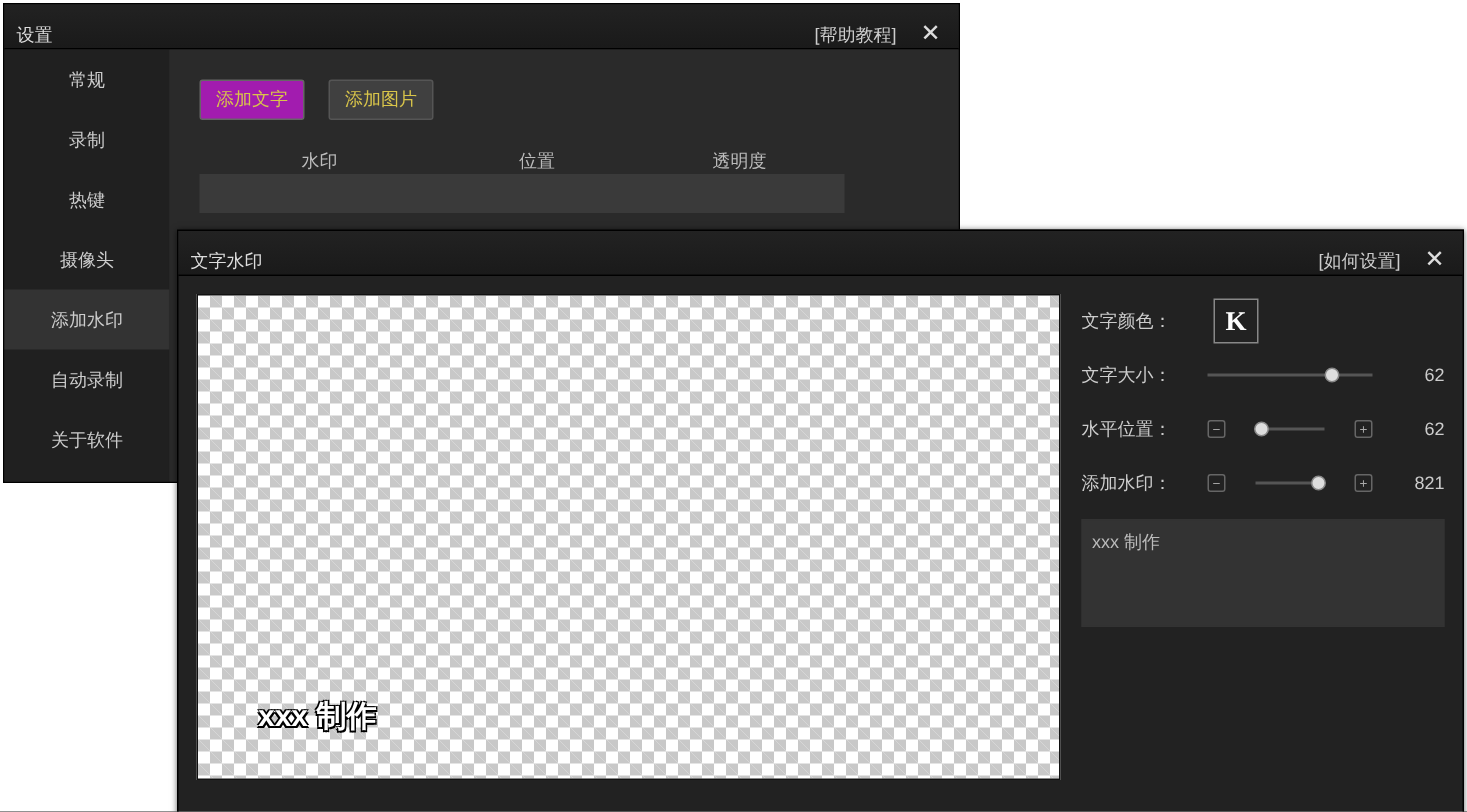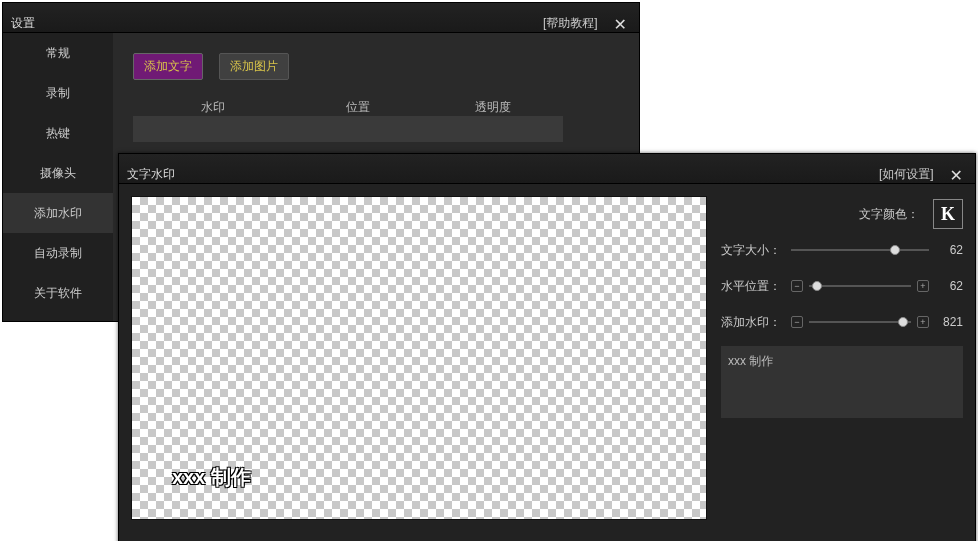--- a/index.html
+++ b/index.html
@@ -1,34 +1,34 @@
 <!DOCTYPE html>
 <html><head>
 <meta charset="utf-8">
 <style>
   * { box-sizing: border-box; margin: 0; padding: 0; }
   body { background: #fff; font-family: "Microsoft YaHei", Arial, sans-serif; width: 978px; height: 541px; position: relative; overflow: hidden; font-size: 12px; color: #ccc; }
 
   
   .win-settings { position: absolute; left: 2px; top: 2px; width: 638px; height: 320px; background: #2a2a2a; border: 1px solid #000; }
-  .titlebar { height: 30px; background: linear-gradient(#222, #1a1a1a); display: flex; align-items: flex-start; padding: 12px 8px; border-bottom: 1px solid #000; }
+  .titlebar { height: 30px; background: linear-gradient(#222, #1a1a1a); display: flex; align-items: flex-end; padding: 0 8px; border-bottom: 1px solid #000; }
   .titlebar .title { flex: 0 0 auto; color: #ddd; }
   .titlebar .spacer { flex: 1; }
   .titlebar .help { color: #ccc; margin-right: 12px; cursor: pointer; }
   .titlebar .close { color: #ddd; font-size: 16px; cursor: pointer; padding: 0 4px; }
 
   .settings-body { display: flex; height: calc(100% - 30px); }
   .sidebar { width: 110px; background: #202020; }
   .sidebar-item { height: 40px; display: flex; align-items: center; justify-content: center; color: #ccc; cursor: pointer; }
   .sidebar-item.active { background: #333; text-align: right; }
 
   .settings-content { flex: 1; padding: 20px 10px 10px 10px; background: #2a2a2a; }
   .btn-row { display: flex; gap: 16px; margin-bottom: 14px; margin-left: 10px; }
   .btn { background: #404040; border: 1px solid #555; color: #d9c54a; padding: 4px 10px; cursor: pointer; border-radius: 2px; }
-  .btn.primary { background: #701a75; border-color: #666; }
+  .btn.primary { background: #a21caf; border-color: #666; }
 
   .tbl { margin-left: 10px; width: 430px; }
   .tbl-head { display: flex; height: 22px; align-items: flex-end; background: #2a2a2a; }
   .tbl-head > div { text-align: center; color: #bbb; }
   .col1 { width: 160px; }
   .col2 { width: 130px; margin-top: 28px; }
   .col3 { width: 140px; }
   .tbl-body { height: 26px; background: #3a3a3a; }
 
   
@@ -39,21 +39,21 @@
     background-image:
       linear-gradient(45deg, #c8c8c8 25%, transparent 25%, transparent 75%, #c8c8c8 75%),
       linear-gradient(45deg, #c8c8c8 25%, transparent 25%, transparent 75%, #c8c8c8 75%);
     background-size: 16px 16px;
     background-position: 0 0, 8px 8px;
     border: 1px solid #111;
   }
   .preview-text { position: absolute; left: 40px; bottom: 28px; font-size: 20px; font-weight: bold; color: #fff; text-shadow: -1px -1px 0 #000, 1px -1px 0 #000, -1px 1px 0 #000, 1px 1px 0 #000; }
 
   .controls { flex: 1; display: flex; flex-direction: column; font-size: 12px; }
-  .ctrl-row { display: flex; align-items: center; height: 36px; gap: 6px; justify-content: flex-end; }
+  .ctrl-row { display: flex; align-items: center; height: 36px; gap: 20px; }
   .ctrl-label { width: 64px; color: #ccc; white-space: nowrap; }
   .ctrl-value { width: 28px; text-align: right; color: #ccc; }
   .color-swatch { width: 30px; height: 30px; border: 1px solid #888; display: flex; align-items: center; justify-content: center; margin-left: 4px; font-size: 18px; font-weight: bold; color: #fff; font-family: serif; }
 
   .slider-wrap { position: relative; flex: 1; height: 14px; display: flex; align-items: center; }
   .slider-track { height: 2px; background: #555; width: 100%; position: relative; }
   .slider-thumb { position: absolute; top: 50%; transform: translate(-50%, -50%); width: 10px; height: 10px; border-radius: 50%; background: #ddd; border: 1px solid #888; }
 
   .stepper { width: 12px; height: 12px; border: 1px solid #666; color: #aaa; font-size: 9px; display: flex; align-items: center; justify-content: center; border-radius: 2px; cursor: pointer; line-height: 1; }
 

